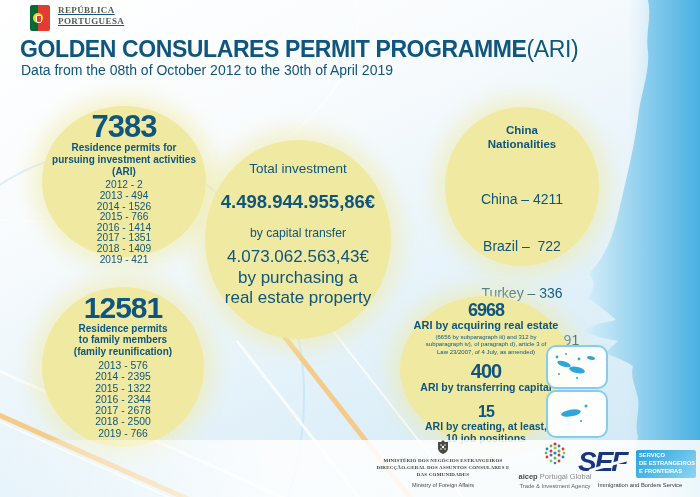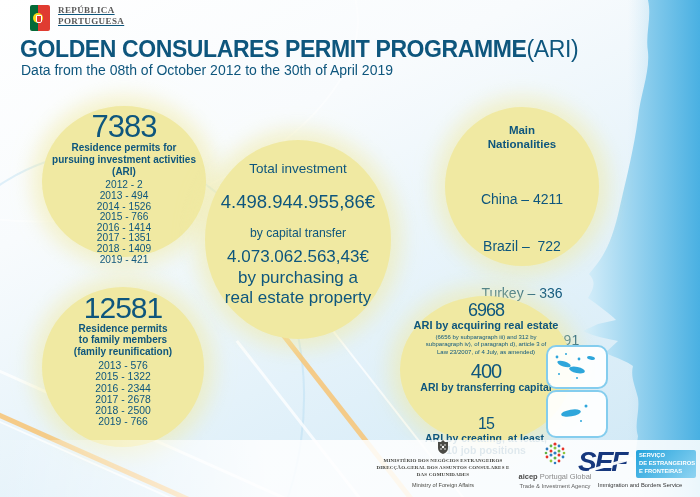--- a/index.html
+++ b/index.html
@@ -15,21 +15,21 @@
   .arc{position:absolute;border:2px solid rgba(255,255,255,.45);border-radius:50%;pointer-events:none;}
   .arc2{border-color:rgba(170,215,240,.35);}
   
   .map-svg{position:absolute;top:0;right:0;}
   
   .bubble{
     position:absolute;border-radius:50%;background:#f0e9a2;
     box-shadow:0 0 20px 10px rgba(240,233,162,.55);
     text-align:center;color:#0e567d;
   }
-  .big-num{font-weight:normal;line-height:1;letter-spacing:-1px;}
+  .big-num{font-weight:bold;line-height:1;letter-spacing:-1px;}
   .sm-label{font-size:10px;line-height:1.18;font-weight:bold;}
   .year-list{line-height:1.27;}
   
   .gov-logo{position:absolute;left:30px;top:5px;display:flex;align-items:flex-start;text-decoration:underline;}
   .flag{width:20px;height:26px;border-radius:2px;position:relative;
     background:linear-gradient(90deg,#046a38 0 42%,#e03c31 42% 100%);}
   .flag .sphere{position:absolute;left:3px;top:8px;width:10px;height:10px;border-radius:50%;background:#f7d917;}
   .flag .shield{position:absolute;left:6px;top:10px;width:4px;height:6px;background:#e03c31;border:1px solid #fff;border-radius:0 0 2px 2px;}
   .gov-text{margin-left:8px;font-family:"Liberation Serif",serif;font-weight:bold;font-size:9px;line-height:1.25;color:#5a5a5a;letter-spacing:.4px;}
   .title{position:absolute;left:20px;top:36px;font-size:23px;font-weight:bold;color:#0e567d;letter-spacing:-.4px;white-space:nowrap;}
@@ -125,56 +125,57 @@
       <div data-interactable="false">by capital transfer</div>
     </div>
     <div style="margin-top:7px;font-size:17px;line-height:1.2;width:150px;margin-left:18px;" data-interactable="false">
       <div data-interactable="false">4.073.062.563,43€</div>
       <div data-interactable="false">by purchasing a real estate property</div>
     </div>
   </div>
 
   <div class="bubble" data-interactable="false" style="left:445px;top:107px;width:154px;height:142px;padding-top:17px;">
     <div style="font-weight:bold;font-size:11.5px;line-height:1.2;" data-interactable="false">
-      <div data-interactable="false">Main</div>
+      <div data-interactable="false">China</div>
       <div data-interactable="false">Nationalities</div>
     </div>
     <div style="font-size:14px;line-height:1.12;margin-top:9px;white-space:pre;" data-interactable="false">
       <div data-interactable="false">China – 4211</div>
       <div data-interactable="false">Brazil –  722</div>
       <div data-interactable="false">Turkey – 336</div>
       <div data-interactable="false">South Africa – 291</div>
       <div data-interactable="false">Russia – 258</div>
     </div>
   </div>
 
   <div class="bubble" data-interactable="false" style="left:42px;top:287px;width:162px;height:154px;padding-top:6px;">
     <div class="big-num" data-interactable="false" style="font-size:30px;">12581</div>
     <div class="sm-label" data-interactable="false" style="line-height:1.14;">
       <div data-interactable="false">Residence permits</div>
       <div data-interactable="false">to family members</div>
       <div data-interactable="false">(family reunification)</div>
     </div>
     <div class="year-list" style="font-size:10.4px;margin-top:3px;line-height:1.08;" data-interactable="false">
       <div data-interactable="false">2013 - 576</div>
+      <div data-interactable="false">2014 - 2395</div>
       <div data-interactable="false">2015 - 1322</div>
       <div data-interactable="false">2016 - 2344</div>
       <div data-interactable="false">2017 - 2678</div>
       <div data-interactable="false">2018 - 2500</div>
       <div data-interactable="false">2019 - 766</div>
     </div>
   </div>
 
   <div class="bubble" data-interactable="false" style="left:400px;top:296px;width:172px;height:142px;padding-top:5px;">
     <div class="big-num" data-interactable="false" style="font-size:18px;">6968</div>
     <div class="sm-label" data-interactable="false" style="font-size:11px;">ARI by acquiring real estate</div>
     <div data-interactable="false" style="font-size:6px;line-height:1.25;width:132px;margin:2px auto 0;">(6656 by subparagraph iii) and 312 by subparagraph iv), of paragraph d), article 3 of Law 23/2007, of 4 July, as amended)</div>
     <div class="big-num" data-interactable="false" style="font-size:20px;margin-top:5px;">400</div>
     <div class="sm-label" data-interactable="false" style="font-size:10.5px;">ARI by transferring capital</div>
-    <div class="big-num" data-interactable="false" style="font-size:16px;margin-top:22px;">15</div>
+    <div class="big-num" data-interactable="false" style="font-size:16px;margin-top:10px;">15</div>
     <div class="sm-label" data-interactable="false" style="font-size:10.5px;">
       <div data-interactable="false">ARI by creating, at least,</div>
       <div data-interactable="false">10 job positions</div>
     </div>
   </div>
 
   <div class="isl-box" data-interactable="false" style="left:546px;top:345px;height:40px;">
     <svg width="54" height="36" viewBox="0 0 54 36" data-interactable="false">
       <g fill="#2ea6db">
         <circle cx="9" cy="10" r="1.4"></circle>

